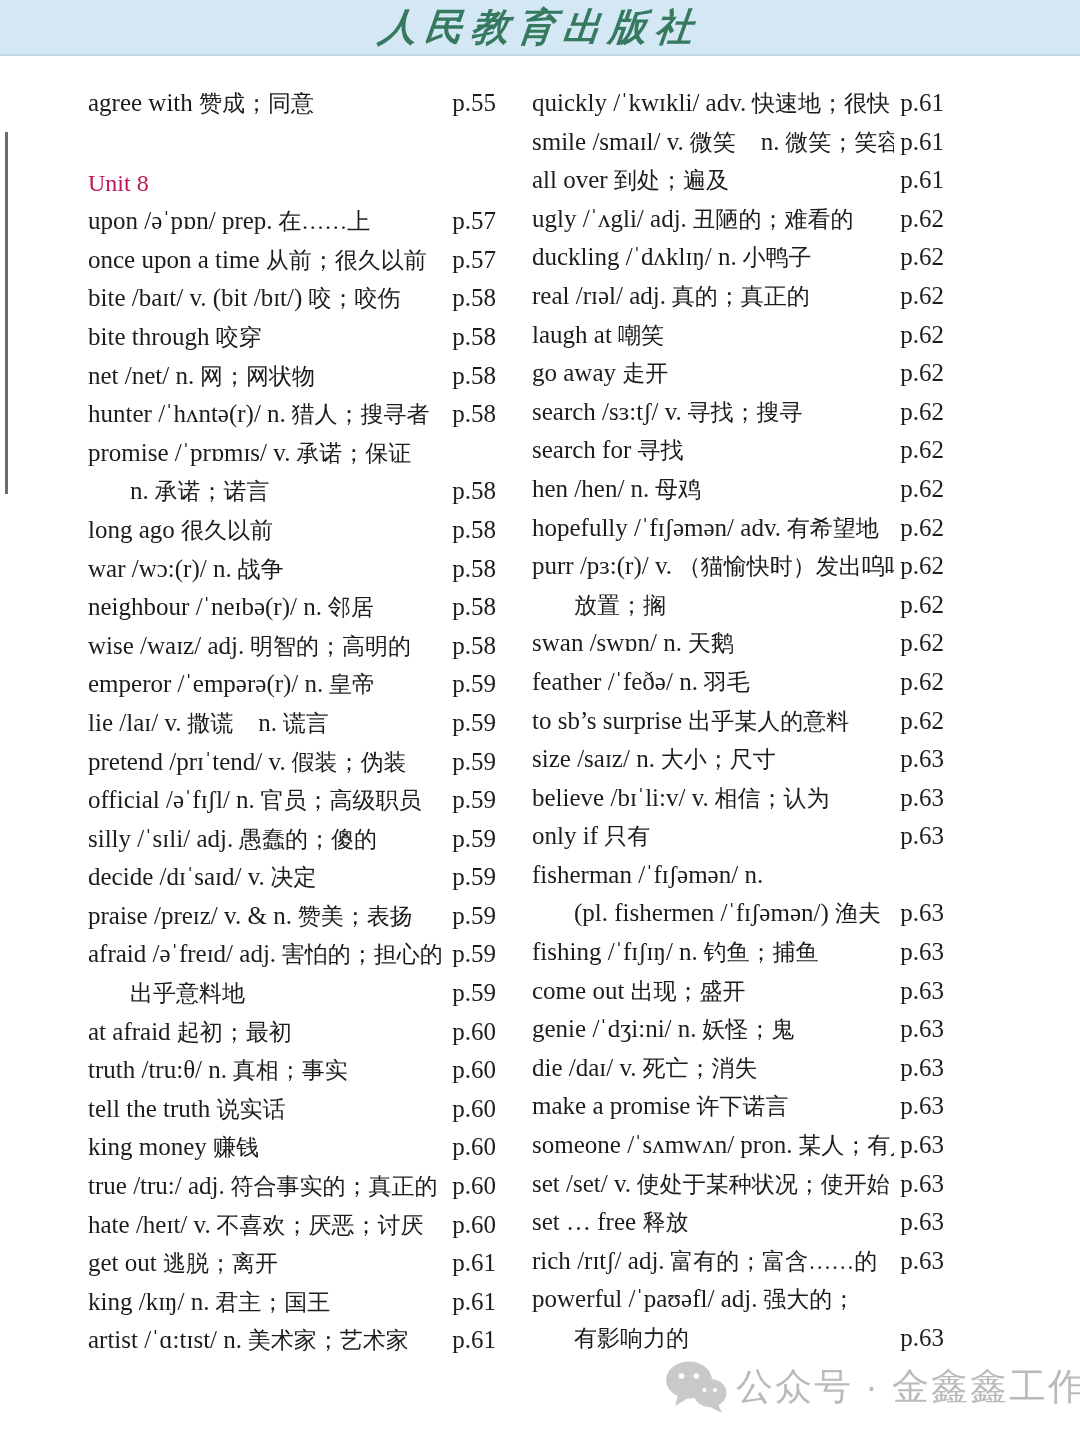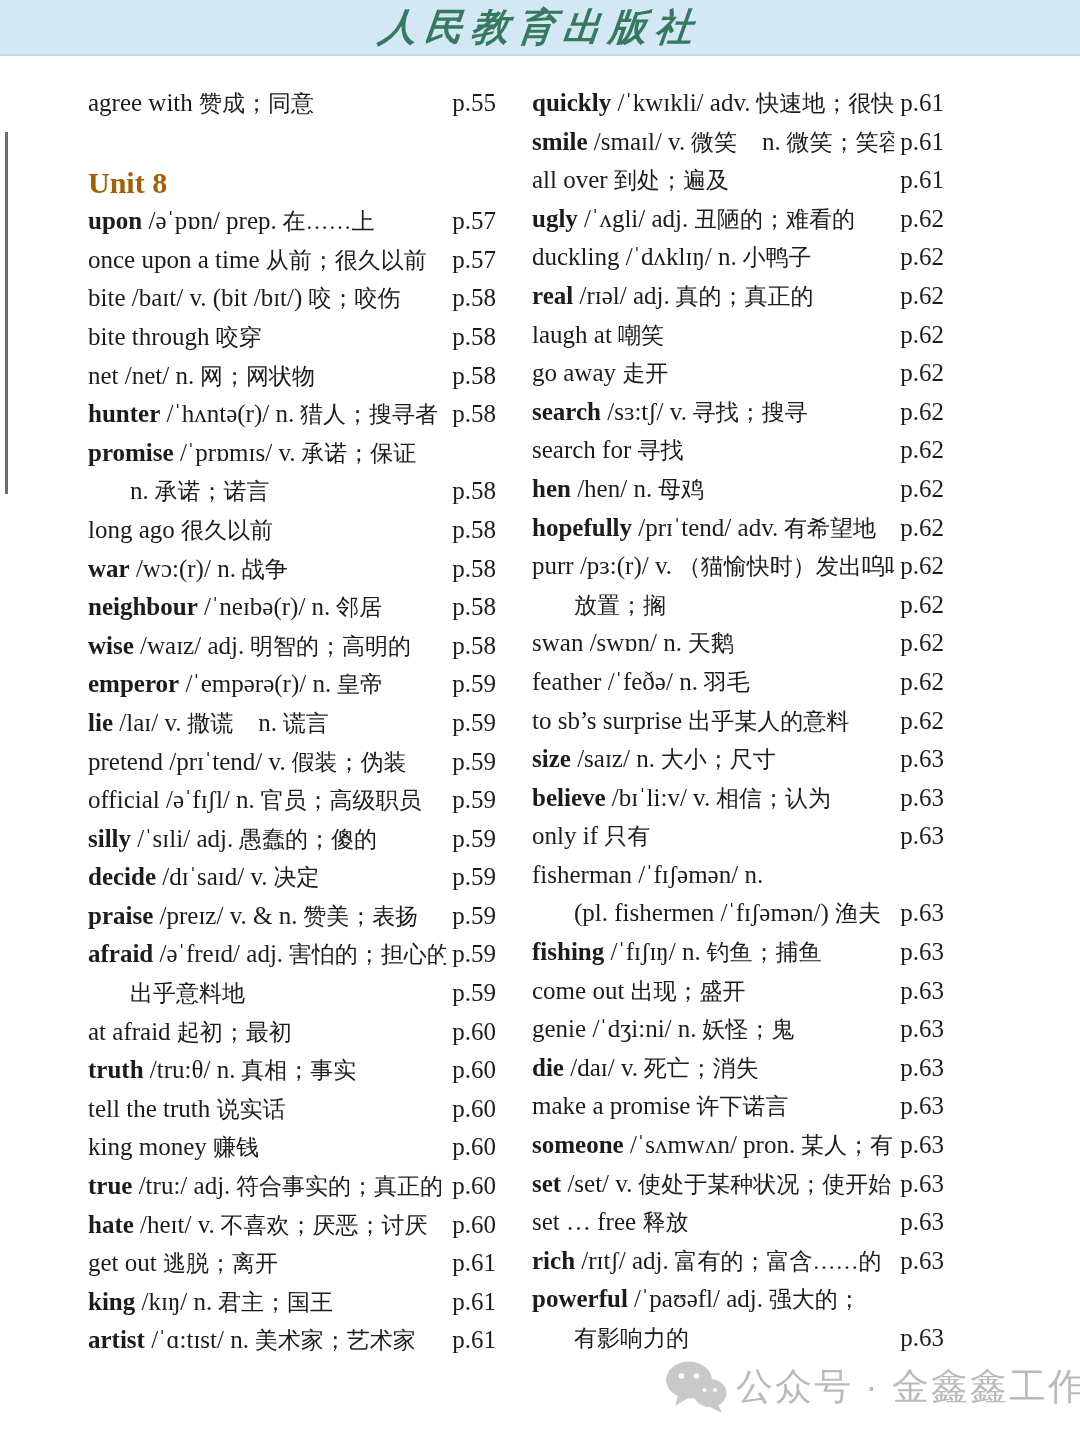--- a/index.html
+++ b/index.html
@@ -31,28 +31,28 @@
   .col-left  { left:88px;  width:408px; }
   .col-right { left:532px; width:412px; }
   .row {
     display:flex; justify-content:space-between; align-items:baseline;
     height:38.6px; line-height:38.6px;
     font-size:25px; white-space:nowrap;
   }
   .entry { overflow:hidden; flex:1 1 auto; }
   .page  { flex:0 0 auto; margin-left:6px; }
   .row.indent .entry { padding-left:42px; }
-  .seg-b  { font-weight:bold; }
+  .seg-b  { font-weight:normal; }
   .seg-i  { }
   .seg-zh { font-size:23px; }
   .spacer { height:41px; }
   .unit-heading {
     height:38.6px; line-height:38.6px;
-    font-size:30px; font-weight:bold;
-    color:#a16207;
+    font-size:24px; font-weight:normal;
+    color:#be185d;
   }
   .watermark {
     position:absolute; left:664px; top:1360px;
     display:flex; align-items:center; gap:8px;
     pointer-events:none;
   }
   .watermark-text {
     font-family:"Liberation Sans","DejaVu Sans",sans-serif;
     font-size:37px; letter-spacing:2px;
     color:rgba(130,130,130,0.55);
@@ -241,21 +241,21 @@
     </div>
     <div class="row">
       <span class="entry"><span class="seg-r">search for </span><span class="seg-zh">寻找</span></span>
       <span class="page">p.62</span>
     </div>
     <div class="row">
       <span class="entry"><span class="seg-b">hen</span><span class="seg-r"> /hen/ </span><span class="seg-i">n.</span><span class="seg-zh"> 母鸡</span></span>
       <span class="page">p.62</span>
     </div>
     <div class="row">
-      <span class="entry"><span class="seg-b">hopefully</span><span class="seg-r"> /prɪˈtend/ </span><span class="seg-i">adv.</span><span class="seg-zh"> 有希望地</span></span>
+      <span class="entry"><span class="seg-b">hopefully</span><span class="seg-r"> /ˈfɪʃəmən/ </span><span class="seg-i">adv.</span><span class="seg-zh"> 有希望地</span></span>
       <span class="page">p.62</span>
     </div>
     <div class="row">
       <span class="entry"><span class="seg-r">purr /pɜ:(r)/ </span><span class="seg-i">v.</span><span class="seg-zh"> （猫愉快时）发出呜呜声</span></span>
       <span class="page">p.62</span>
     </div>
     <div class="row indent">
       <span class="entry"><span class="seg-zh">放置；搁</span></span>
       <span class="page">p.62</span>
     </div>

